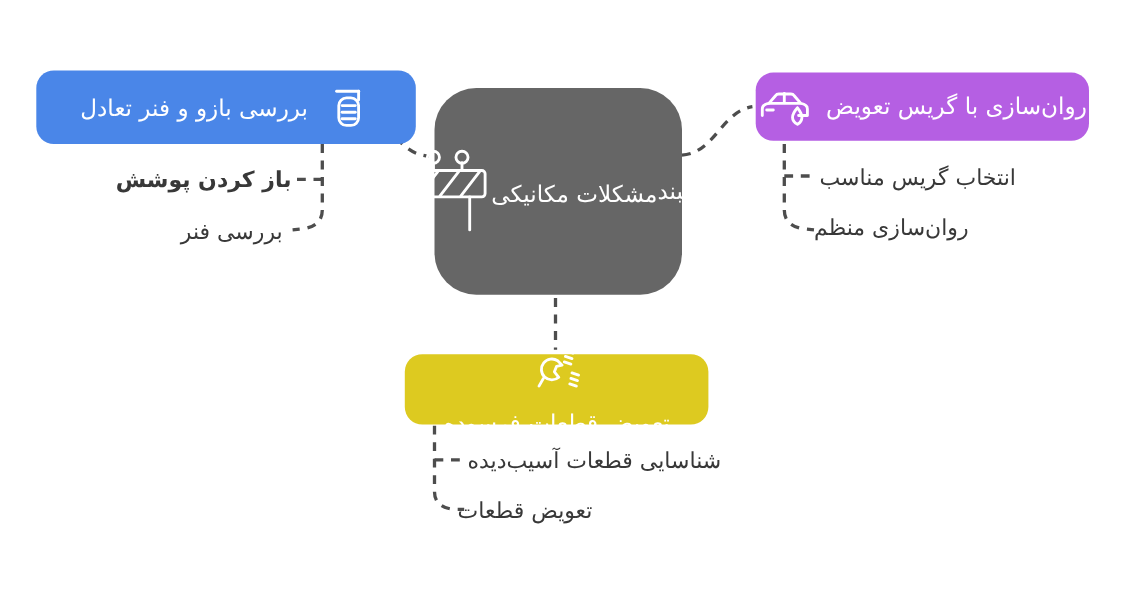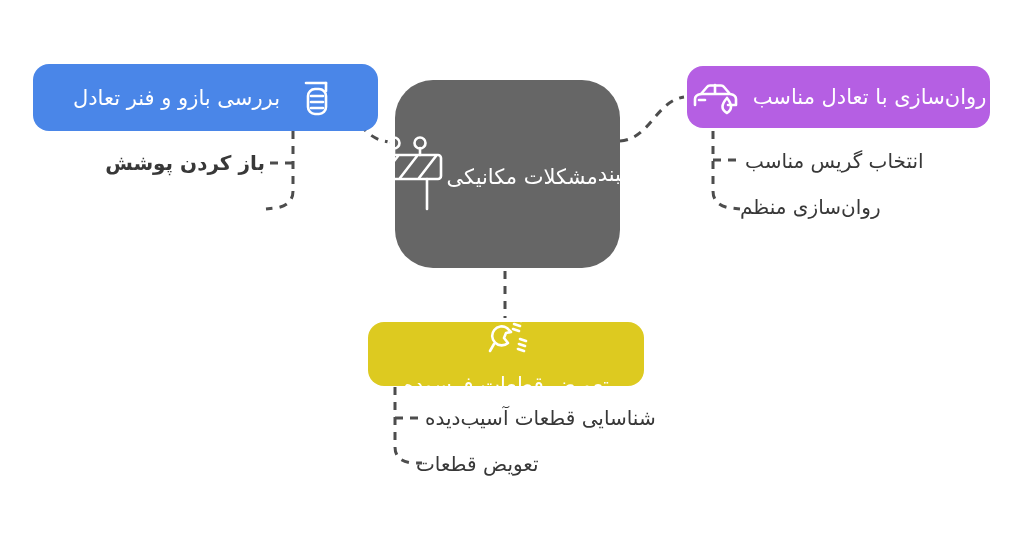--- a/index.html
+++ b/index.html
@@ -94,40 +94,41 @@
   <div class="node branch branch-purple">
     <span class="icon">
       <svg width="48" height="42" viewBox="0 0 48 42">
         <path d="M4 29 v-6 q0 -4 6 -5 l6 -7 q1 -1.5 3 -1.5 h11 q2 0 3 1.5 l6 7 q6 1 6 5 v6 h-8"></path>
         <path d="M24 9 v8"></path>
         <path d="M10 18 h28"></path>
         <path d="M8 24 h6"></path>
         <path d="M36 22 q8 10 0 15 q-9 -5 0 -15"></path>
       </svg>
     </span>
-    <span class="label">روان‌سازی با تعادل مناسب</span>
+    <span class="label">روان‌سازی با گریس تعویض</span>
   </div>
 
   <div class="node branch branch-yellow">
     <span class="icon">
       <svg width="48" height="48" viewBox="0 0 48 48">
         <path d="M25 17 a9.5 9.5 0 1 0 1 15 l-4 -5 2 -5 5 -1 z"></path>
         <path d="M12 33 l-4 7"></path>
         <path d="M33 8 l6 2"></path>
         <path d="M32 13 l6 2"></path>
         <path d="M31 18 l6 2"></path>
         <path d="M38 28 l6 2"></path>
         <path d="M37 33 l6 2"></path>
         <path d="M36 38 l6 2"></path>
       </svg>
     </span>
     <span class="label">تعویض قطعات فرسوده</span>
   </div>
 
   <div class="subitem" style="right:759px;top:150px;font-weight:bold;">باز کردن پوشش</div>
+  <div class="subitem" style="right:767px;top:197px;">بررسی فنر</div>
 
   <div class="subitem" style="left:745px;top:148px;">انتخاب گریس مناسب</div>
   <div class="subitem" style="left:740px;top:194px;">روان‌سازی منظم</div>
 
   <div class="subitem" style="left:425px;top:405px;">شناسایی قطعات آسیب‌دیده</div>
   <div class="subitem" style="left:416px;top:451px;">تعویض قطعات</div>
 
 </div>
 
 </body></html>

